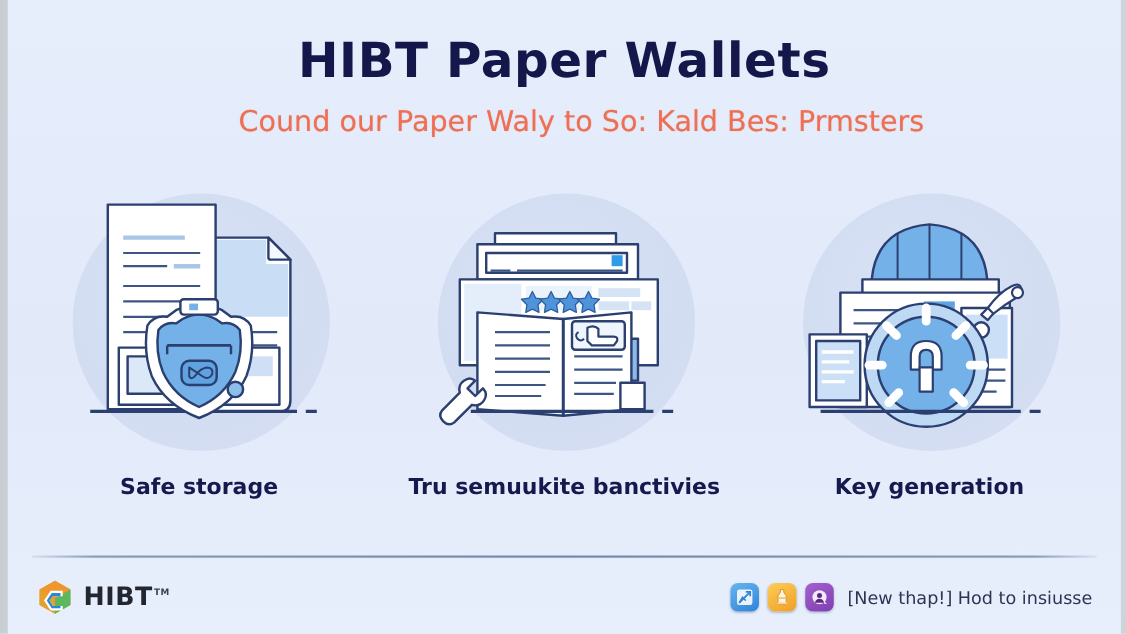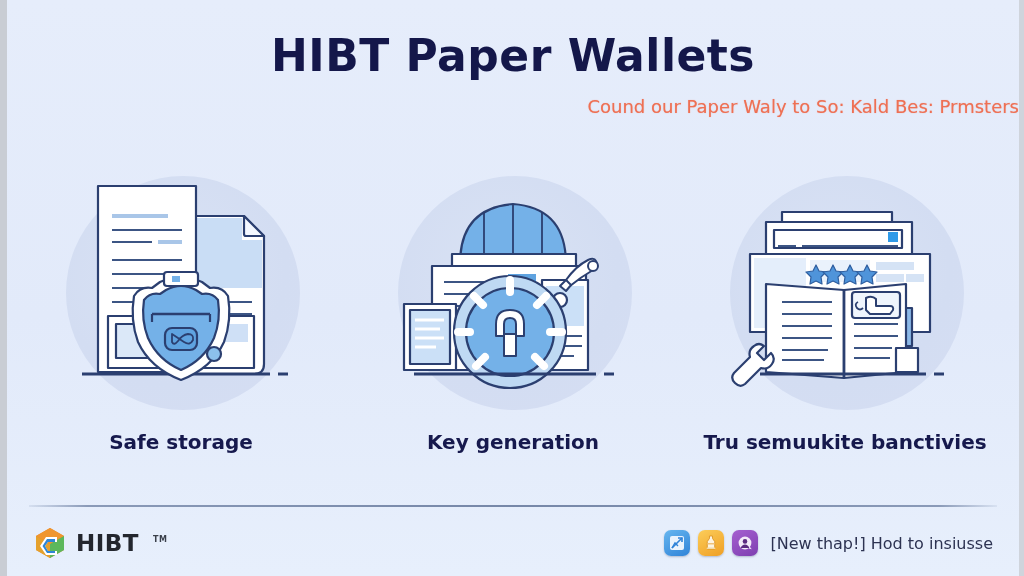--- a/index.html
+++ b/index.html
@@ -20,22 +20,22 @@
   
   .title{
     position:absolute;left:0;right:0;top:30px;
     text-align:center;
     font-size:44px;font-weight:bold;letter-spacing:.5px;
     color:#14174a;
     font-family:"DejaVu Sans","Liberation Sans",sans-serif;
   }
   .subtitle{
     position:absolute;left:0;right:0;top:96px;
-    text-align:right;
-    font-size:18px;font-weight:normal;
+    text-align:center;
+    font-size:26px;font-weight:normal;
     color:#ee7054;
     font-family:"DejaVu Sans","Liberation Sans",sans-serif;
     text-shadow:0 0 1px rgba(238,112,84,.55);
     padding-left:31px;
   }
   
   .cards{
     position:absolute;top:168px;left:24px;right:24px;
     display:flex;justify-content:space-around;align-items:flex-start;gap:32px;
   }
@@ -63,21 +63,21 @@
     padding:0 26px;box-sizing:border-box;
   }
   .brand{display:flex;align-items:center;gap:9px;}
   .brand-name{
     font-size:23px;font-weight:bold;color:#23262e;letter-spacing:.5px;
     font-family:"DejaVu Sans","Liberation Sans",sans-serif;
     position:relative;
   }
   .brand-tm{
     font-size:8px;font-weight:bold;color:#3a3f4a;
-    vertical-align:super;margin-left:14px;
+    vertical-align:super;margin-left:1px;
   }
   .footer-right{display:flex;align-items:center;padding-left:44px;}
   .app-icons{display:flex;align-items:center;gap:8px;}
   .app-icon{
     width:26px;height:26px;border-radius:7px;position:relative;
     box-shadow:0 1px 2px rgba(40,55,90,.28);
     display:flex;align-items:center;justify-content:center;
   }
   .app-icon svg{display:block;}
   .footer-note{
@@ -147,90 +147,20 @@
       </div>
       <div class="card-label">Safe storage</div>
     </div>
 
     <div class="card">
       <div class="art-wrap">
         <div class="art-circle"></div>
         <svg class="art-svg" viewBox="0 0 250 250">
           <g fill="none" stroke="#2b3f70" stroke-width="2.2" stroke-linejoin="round">
 
-            <path d="M72 96 Q72 40 125 36 Q178 40 178 96 Z" fill="#74b1e8"></path>
-            <g stroke="#2b3f70" stroke-width="1.8">
-              <line x1="96" y1="44" x2="96" y2="96"></line>
-              <line x1="125" y1="36" x2="125" y2="96"></line>
-              <line x1="154" y1="44" x2="154" y2="96"></line>
-            </g>
-
-            <rect x="64" y="86" width="124" height="18" fill="#ffffff"></rect>
-
-            <rect x="44" y="98" width="154" height="104" fill="#ffffff"></rect>
-            <g stroke="#3c5584" stroke-width="2">
-              <line x1="56" y1="114" x2="106" y2="114"></line>
-              <line x1="56" y1="126" x2="100" y2="126"></line>
-              <line x1="56" y1="138" x2="106" y2="138"></line>
-            </g>
-            <rect x="120" y="106" width="28" height="18" fill="#5fa3e0" stroke="none"></rect>
-
-            <rect x="154" y="112" width="46" height="90" fill="#ffffff"></rect>
-            <rect x="158" y="118" width="38" height="40" fill="#cbe0f7" stroke="none"></rect>
-            <circle cx="172" cy="132" r="7" fill="#ffffff"></circle>
-            <line x1="172" y1="139" x2="172" y2="146"></line>
-            <g stroke="#3c5584" stroke-width="2">
-              <line x1="160" y1="168" x2="194" y2="168"></line>
-              <line x1="160" y1="178" x2="194" y2="178"></line>
-              <line x1="160" y1="188" x2="186" y2="188"></line>
-            </g>
-
-            <rect x="16" y="136" width="52" height="66" fill="#ffffff"></rect>
-            <rect x="22" y="142" width="40" height="54" fill="#cbe0f7"></rect>
-            <g stroke="#ffffff" stroke-width="3">
-              <line x1="27" y1="152" x2="56" y2="152"></line>
-              <line x1="27" y1="161" x2="52" y2="161"></line>
-              <line x1="27" y1="170" x2="56" y2="170"></line>
-              <line x1="27" y1="179" x2="48" y2="179"></line>
-            </g>
-
-            <circle cx="122" cy="164" r="56" fill="#bed9f3"></circle>
-            <circle cx="122" cy="164" r="44" fill="#74b1e8"></circle>
-
-            <g stroke="#ffffff" stroke-width="8" stroke-linecap="round">
-              <line x1="122" y1="112" x2="122" y2="124"></line>
-              <line x1="86" y1="128" x2="95" y2="137"></line>
-              <line x1="158" y1="128" x2="149" y2="137"></line>
-              <line x1="70" y1="164" x2="82" y2="164"></line>
-              <line x1="174" y1="164" x2="162" y2="164"></line>
-              <line x1="88" y1="198" x2="97" y2="189"></line>
-              <line x1="156" y1="198" x2="147" y2="189"></line>
-            </g>
-
-            <path d="M108 156 q0 -14 14 -14 q14 0 14 14 l0 12 l-8 0 l0 -12 q0 -6 -6 -6 q-6 0 -6 6 l0 12 l-8 0 z" fill="#ffffff" stroke-width="2"></path>
-            <rect x="116" y="166" width="12" height="22" fill="#ffffff" stroke-width="2"></rect>
-
-            <path d="M178 112 q10 -14 22 -20 q6 -3 8 1 q3 5 -3 9 q-12 7 -23 16 z" fill="#ffffff" stroke-width="2"></path>
-            <circle cx="205" cy="98" r="5" fill="#ffffff" stroke-width="2"></circle>
-            <path d="M178 112 l-6 6 l6 5 l5 -6 z" fill="#ffffff" stroke-width="2"></path>
-
-            <line x1="26" y1="206" x2="208" y2="206" stroke-width="3"></line>
-            <line x1="216" y1="206" x2="226" y2="206" stroke-width="3"></line>
-          </g>
-        </svg>
-      </div>
-      <div class="card-label">Key generation</div>
-    </div>
-
-    <div class="card">
-      <div class="art-wrap">
-        <div class="art-circle"></div>
-        <svg class="art-svg" viewBox="0 0 250 250">
-          <g fill="none" stroke="#2b3f70" stroke-width="2.2" stroke-linejoin="round">
-
             <rect x="62" y="44" width="110" height="14" fill="#ffffff"></rect>
 
             <rect x="46" y="54" width="146" height="32" fill="#ffffff"></rect>
             <rect x="54" y="62" width="128" height="18" fill="#ffffff"></rect>
             <line x1="58" y1="78" x2="76" y2="78" stroke="#3c5584" stroke-width="2"></line>
             <line x1="82" y1="78" x2="178" y2="78" stroke="#3c5584" stroke-width="2"></line>
             <rect x="168" y="64" width="10" height="10" fill="#2f9ae8" stroke="none"></rect>
 
             <rect x="30" y="86" width="180" height="78" fill="#ffffff"></rect>
             <rect x="34" y="90" width="52" height="70" fill="#e4eefb" stroke="none"></rect>
@@ -270,20 +200,90 @@
             <line x1="40" y1="206" x2="206" y2="206" stroke-width="3"></line>
             <line x1="214" y1="206" x2="224" y2="206" stroke-width="3"></line>
 
             <path d="M34 178 q-6 4 -4 11 l-16 16 q-4 5 1 10 q5 5 10 1 l16 -16 q7 2 11 -4 q4 -6 -1 -11 l-7 7 -7 -7 7 -7 q-5 -4 -10 0 z" fill="#ffffff" stroke-width="2.2"></path>
           </g>
         </svg>
       </div>
       <div class="card-label">Tru semuukite banctivies</div>
     </div>
 
+    <div class="card">
+      <div class="art-wrap">
+        <div class="art-circle"></div>
+        <svg class="art-svg" viewBox="0 0 250 250">
+          <g fill="none" stroke="#2b3f70" stroke-width="2.2" stroke-linejoin="round">
+
+            <path d="M72 96 Q72 40 125 36 Q178 40 178 96 Z" fill="#74b1e8"></path>
+            <g stroke="#2b3f70" stroke-width="1.8">
+              <line x1="96" y1="44" x2="96" y2="96"></line>
+              <line x1="125" y1="36" x2="125" y2="96"></line>
+              <line x1="154" y1="44" x2="154" y2="96"></line>
+            </g>
+
+            <rect x="64" y="86" width="124" height="18" fill="#ffffff"></rect>
+
+            <rect x="44" y="98" width="154" height="104" fill="#ffffff"></rect>
+            <g stroke="#3c5584" stroke-width="2">
+              <line x1="56" y1="114" x2="106" y2="114"></line>
+              <line x1="56" y1="126" x2="100" y2="126"></line>
+              <line x1="56" y1="138" x2="106" y2="138"></line>
+            </g>
+            <rect x="120" y="106" width="28" height="18" fill="#5fa3e0" stroke="none"></rect>
+
+            <rect x="154" y="112" width="46" height="90" fill="#ffffff"></rect>
+            <rect x="158" y="118" width="38" height="40" fill="#cbe0f7" stroke="none"></rect>
+            <circle cx="172" cy="132" r="7" fill="#ffffff"></circle>
+            <line x1="172" y1="139" x2="172" y2="146"></line>
+            <g stroke="#3c5584" stroke-width="2">
+              <line x1="160" y1="168" x2="194" y2="168"></line>
+              <line x1="160" y1="178" x2="194" y2="178"></line>
+              <line x1="160" y1="188" x2="186" y2="188"></line>
+            </g>
+
+            <rect x="16" y="136" width="52" height="66" fill="#ffffff"></rect>
+            <rect x="22" y="142" width="40" height="54" fill="#cbe0f7"></rect>
+            <g stroke="#ffffff" stroke-width="3">
+              <line x1="27" y1="152" x2="56" y2="152"></line>
+              <line x1="27" y1="161" x2="52" y2="161"></line>
+              <line x1="27" y1="170" x2="56" y2="170"></line>
+              <line x1="27" y1="179" x2="48" y2="179"></line>
+            </g>
+
+            <circle cx="122" cy="164" r="56" fill="#bed9f3"></circle>
+            <circle cx="122" cy="164" r="44" fill="#74b1e8"></circle>
+
+            <g stroke="#ffffff" stroke-width="8" stroke-linecap="round">
+              <line x1="122" y1="112" x2="122" y2="124"></line>
+              <line x1="86" y1="128" x2="95" y2="137"></line>
+              <line x1="158" y1="128" x2="149" y2="137"></line>
+              <line x1="70" y1="164" x2="82" y2="164"></line>
+              <line x1="174" y1="164" x2="162" y2="164"></line>
+              <line x1="88" y1="198" x2="97" y2="189"></line>
+              <line x1="156" y1="198" x2="147" y2="189"></line>
+            </g>
+
+            <path d="M108 156 q0 -14 14 -14 q14 0 14 14 l0 12 l-8 0 l0 -12 q0 -6 -6 -6 q-6 0 -6 6 l0 12 l-8 0 z" fill="#ffffff" stroke-width="2"></path>
+            <rect x="116" y="166" width="12" height="22" fill="#ffffff" stroke-width="2"></rect>
+
+            <path d="M178 112 q10 -14 22 -20 q6 -3 8 1 q3 5 -3 9 q-12 7 -23 16 z" fill="#ffffff" stroke-width="2"></path>
+            <circle cx="205" cy="98" r="5" fill="#ffffff" stroke-width="2"></circle>
+            <path d="M178 112 l-6 6 l6 5 l5 -6 z" fill="#ffffff" stroke-width="2"></path>
+
+            <line x1="26" y1="206" x2="208" y2="206" stroke-width="3"></line>
+            <line x1="216" y1="206" x2="226" y2="206" stroke-width="3"></line>
+          </g>
+        </svg>
+      </div>
+      <div class="card-label">Key generation</div>
+    </div>
+
   </div>
 
   <div class="divider"></div>
 
   <div class="footer">
 
     <div class="brand">
       <svg width="34" height="34" viewBox="0 0 34 34">
         <polygon points="17,2 31,10 31,24 17,32 3,24 3,10" fill="#e8852a"></polygon>
         <polygon points="17,2 31,10 17,18 3,10" fill="#f0962f"></polygon>

